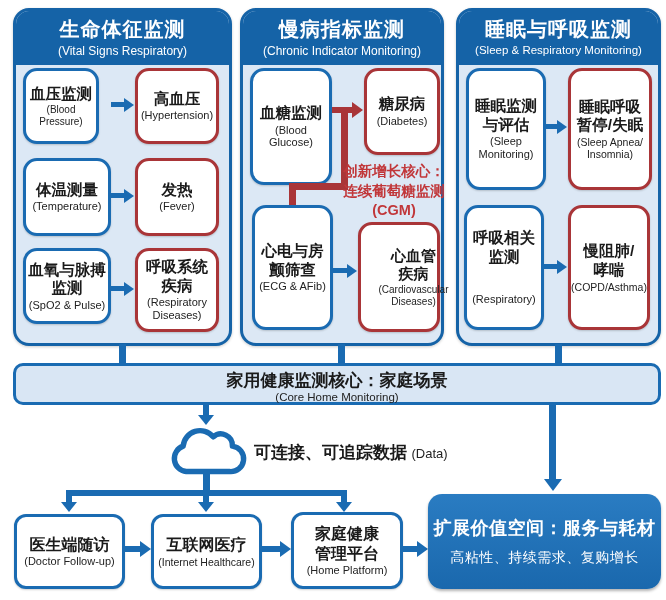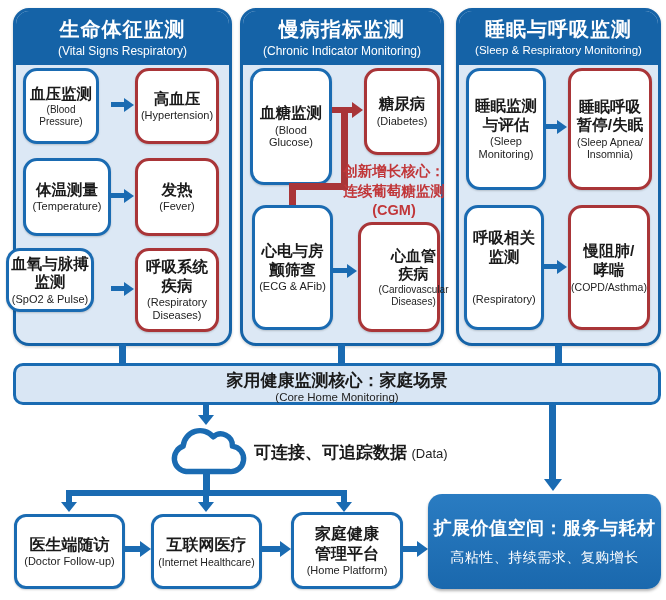--- a/index.html
+++ b/index.html
@@ -98,21 +98,21 @@
   <div class="wbox b-blue" style="left:23px;top:158px;width:88px;height:78px;">
     <div class="zh">体温测量</div>
     <div class="en">(Temperature)</div>
   </div>
   <div class="wbox b-red" style="left:135px;top:158px;width:84px;height:78px;">
     <div class="zh">发热</div>
     <div class="en">(Fever)</div>
   </div>
   <div class="harrow" style="left:111px;top:193px;width:13px;"></div>
 
-  <div class="wbox b-blue" style="left:6px;top:248px;width:88px;height:64px;">
+  <div class="wbox b-blue" style="left:23px;top:248px;width:88px;height:76px;">
     <div class="zh">血氧与脉搏
 监测</div>
     <div class="en">(SpO2 &amp; Pulse)</div>
   </div>
   <div class="wbox b-red" style="left:135px;top:248px;width:84px;height:84px;">
     <div class="zh">呼吸系统
 疾病</div>
     <div class="en">(Respiratory
 Diseases)</div>
   </div>

